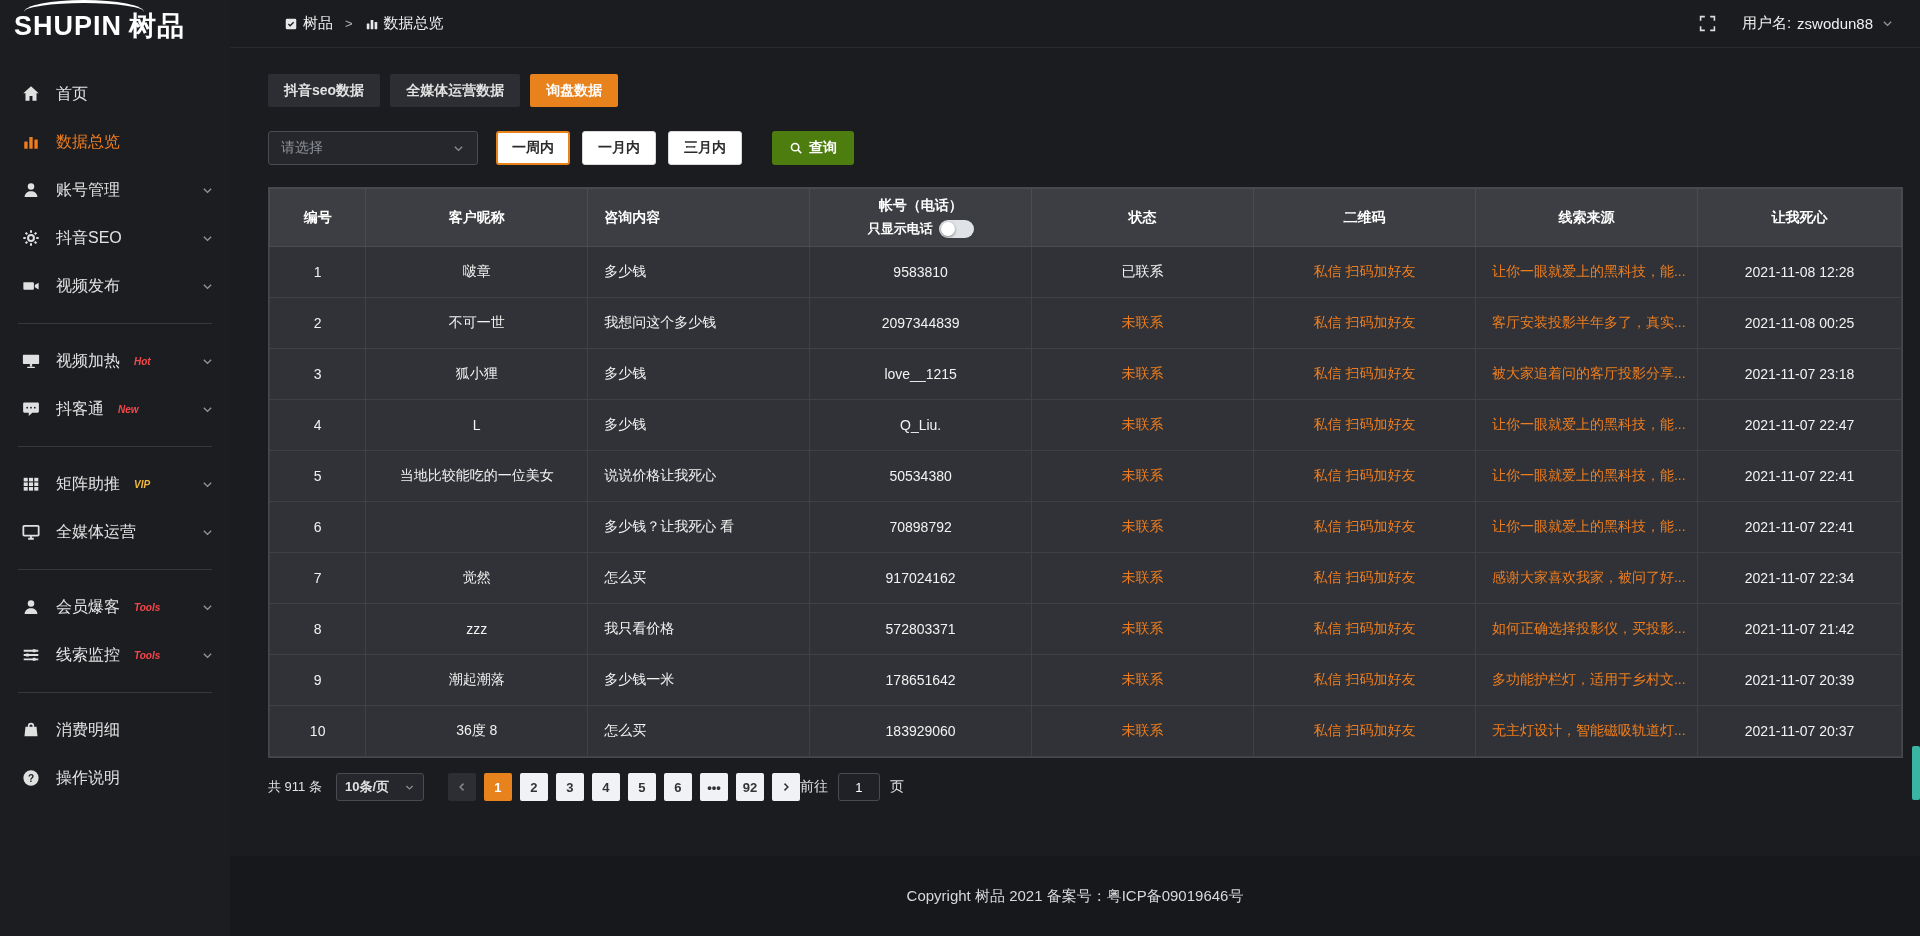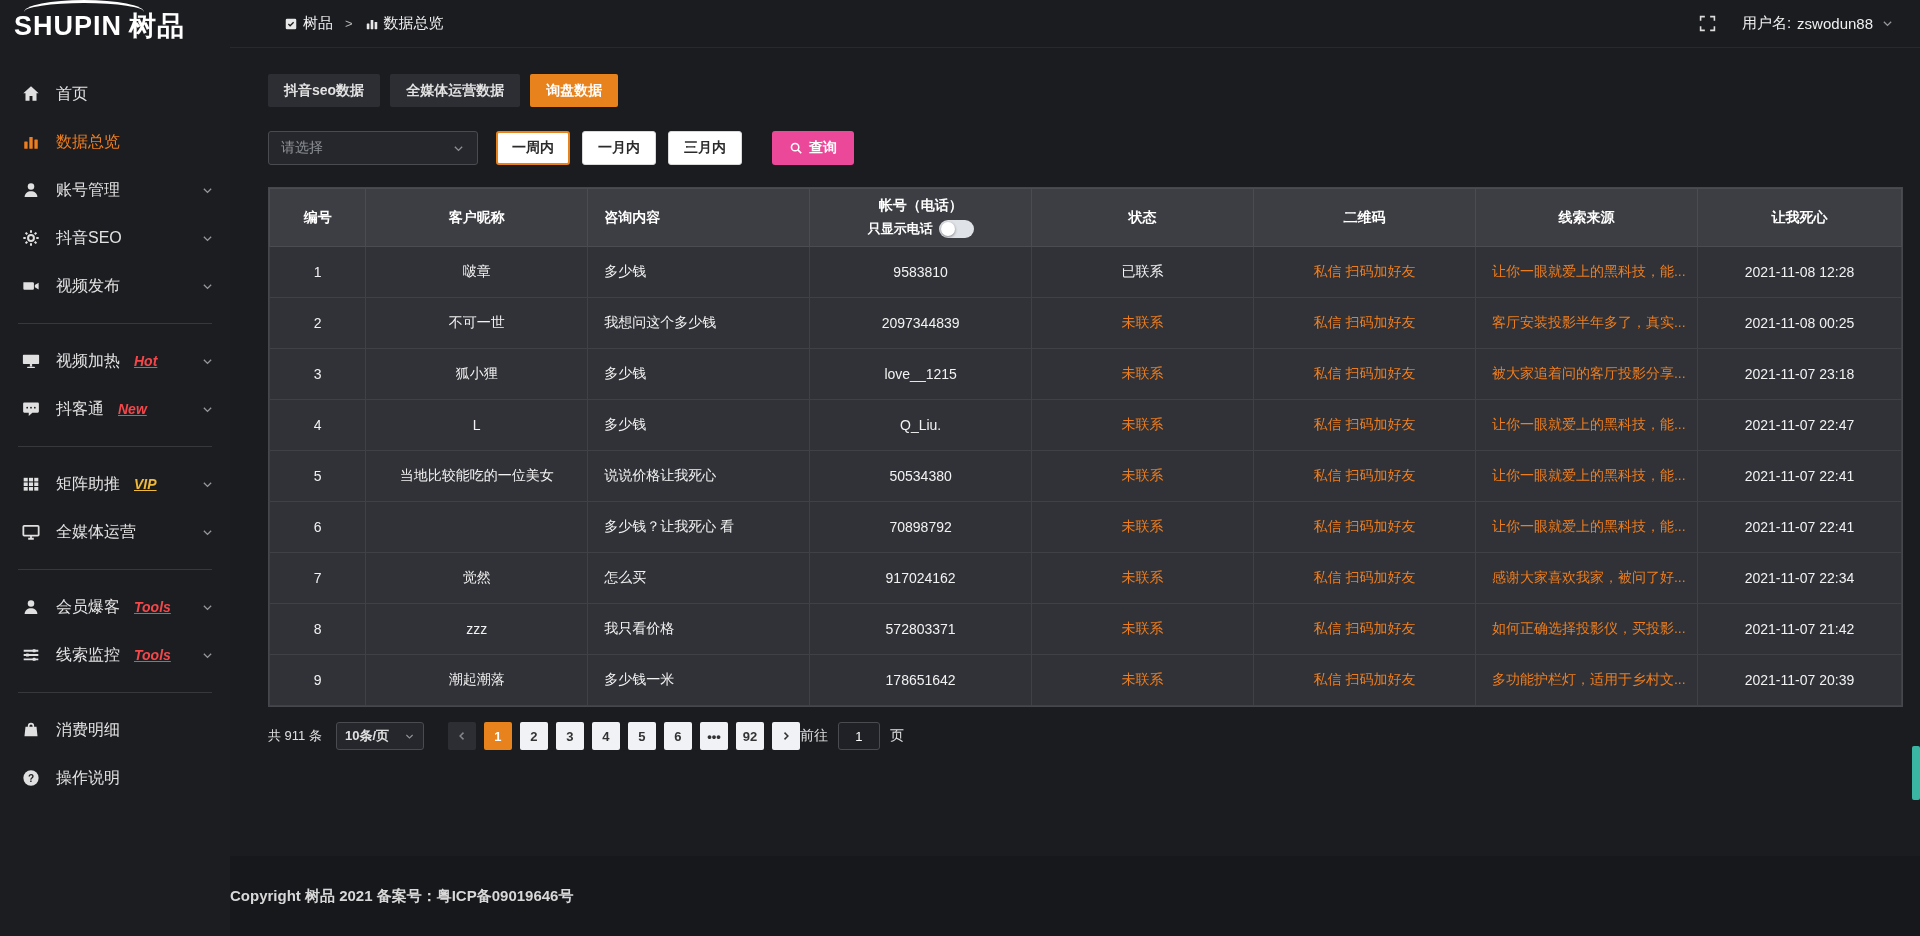--- a/index.html
+++ b/index.html
@@ -19,21 +19,21 @@
   .logo-inner::before { content:""; position:absolute; top:-8px; left:10px; width:120px; height:12px;
     border-top:3px solid #fff; border-radius:60px 60px 0 0 / 12px 12px 0 0; }
   .logo-cn { margin-left:7px; }
   .nav { padding-top:18px; }
   .nav-item { height:48px; display:flex; align-items:center; padding:0 16px 0 22px; cursor:pointer; color:#e3e3e3; }
   .nav-item .nicon { width:20px; height:18px; margin-right:14px; display:flex; align-items:center; color:#e0e0e0; }
   .nav-item .nicon svg { width:18px; height:18px; }
   .nav-item .nlabel { font-size:16px; }
   .nav-item.active { color:#ed7d1f; }
   .nav-item.active .nicon { color:#ed7d1f; }
-  .badge { font-style:italic; font-weight:bold; font-size:14px; margin-left:14px;text-decoration:underline; }
+  .badge { font-style:italic; font-weight:bold; font-size:10px; margin-left:14px; }
   .badge.red { color:#f5474a; }
   .badge.yellow { color:#f0b93a; }
   .chev { margin-left:auto; color:#97989c; display:flex; }
   .chev svg { width:13px; height:13px; }
   .nav-divider { height:1px; background:#37383c; margin:13px 18px; }
 
   
   .main { flex:1; display:flex; flex-direction:column; min-width:0; }
   .topbar { height:48px; flex:0 0 48px; display:flex; align-items:center; padding:0 26px 0 54px;
     border-bottom:1px solid #28292d; }
@@ -58,21 +58,21 @@
 
   
   .filters { display:flex; align-items:center; margin-bottom:22px; }
   .select { width:210px; height:34px; background:#26272c; border:1px solid #4a4b50; border-radius:3px;
     display:flex; align-items:center; padding:0 12px; color:#8d9196; font-size:14px; cursor:pointer; }
   .select .chev { color:#8d9196; }
   .range { display:flex; gap:12px; margin-left:18px; }
   .range-btn { height:34px; padding:0 15px; background:#fff; color:#2b2b2b; border:1px solid #d9d9d9;
     border-radius:3px; font-size:14px; font-weight:bold; cursor:pointer; font-family:inherit; }
   .range-btn.active { border:2px solid #e8821c; padding:0 14px; }
-  .query-btn { height:34px; margin-left:30px; padding:0 17px; background:#ec4899; border:none; color:#fff;
+  .query-btn { height:34px; margin-left:30px; padding:0 17px; background:#4d7c0f; border:none; color:#fff;
     border-radius:3px; font-size:14px; font-weight:bold; display:flex; align-items:center; gap:6px;
     cursor:pointer; font-family:inherit; }
   .query-btn svg { width:14px; height:14px; }
 
   
   .table-wrap { border:1px solid #46474c; background:#313237; }
   table { width:100%; border-collapse:collapse; table-layout:fixed; }
   thead th { background:#3d3e43; height:58px; font-size:14px; font-weight:bold; color:#fff;
     border:1px solid #4b4c51; text-align:center; vertical-align:middle; }
   thead th.col2 { text-align:left; padding-left:16px; }
@@ -105,22 +105,22 @@
   .page { min-width:28px; height:28px; padding:0 4px; border:none; border-radius:2px; background:#f0f2f5;
     color:#333; font-size:13px; font-weight:bold; cursor:pointer; font-family:inherit; }
   .page.active { background:#e8821c; color:#fff; }
   .goto-label { font-size:14px; }
   .goto-label + .goto { margin:0 10px; }
   .goto { width:42px; height:28px; background:#202126; border:1px solid #4a4b50; border-radius:3px;
     color:#fff; text-align:center; font-size:13px; font-family:inherit; }
   .goto-suffix { font-size:14px; }
 
   
-  .footer { flex:0 0 80px; background:#17181c; display:flex; align-items:center; 
-    color:#d8d8d8; font-size:15px;font-weight:bold; }
+  .footer { flex:0 0 80px; background:#17181c; display:flex; align-items:center; justify-content:center;
+    color:#d8d8d8; font-size:15px; }
 
   
   .vscrollbar { position:absolute; right:0; top:0; bottom:0; width:8px; }
   .vthumb { position:absolute; right:0; top:746px; width:8px; height:54px; background:#3ab5a4; border-radius:2px; }
 </style>
 </head>
 <body>
 
 <div class="app">
 
@@ -512,20 +512,30 @@
               <tr>
                 <td class="cell-num">9</td>
                 <td class="cell-nick">潮起潮落</td>
                 <td class="cell-content">多少钱一米</td>
                 <td class="cell-account">178651642</td>
                 <td class="cell-status pending">未联系</td>
                 <td class="cell-qr">私信 扫码加好友</td>
                 <td class="cell-source">多功能护栏灯，适用于乡村文...</td>
                 <td class="cell-date">2021-11-07 20:39</td>
               </tr>
+              <tr>
+                <td class="cell-num">10</td>
+                <td class="cell-nick">36度 8</td>
+                <td class="cell-content">怎么买</td>
+                <td class="cell-account">183929060</td>
+                <td class="cell-status pending">未联系</td>
+                <td class="cell-qr">私信 扫码加好友</td>
+                <td class="cell-source">无主灯设计，智能磁吸轨道灯...</td>
+                <td class="cell-date">2021-11-07 20:37</td>
+              </tr>
             </tbody>
         </table>
       </div>
 
       <div class="pagination">
         <span class="total">共 911 条</span>
         <div class="psize">
           <span>10条/页</span>
           <span class="chev">
               <svg viewBox="0 0 16 16" fill="none" stroke="currentColor" stroke-width="1.6">

